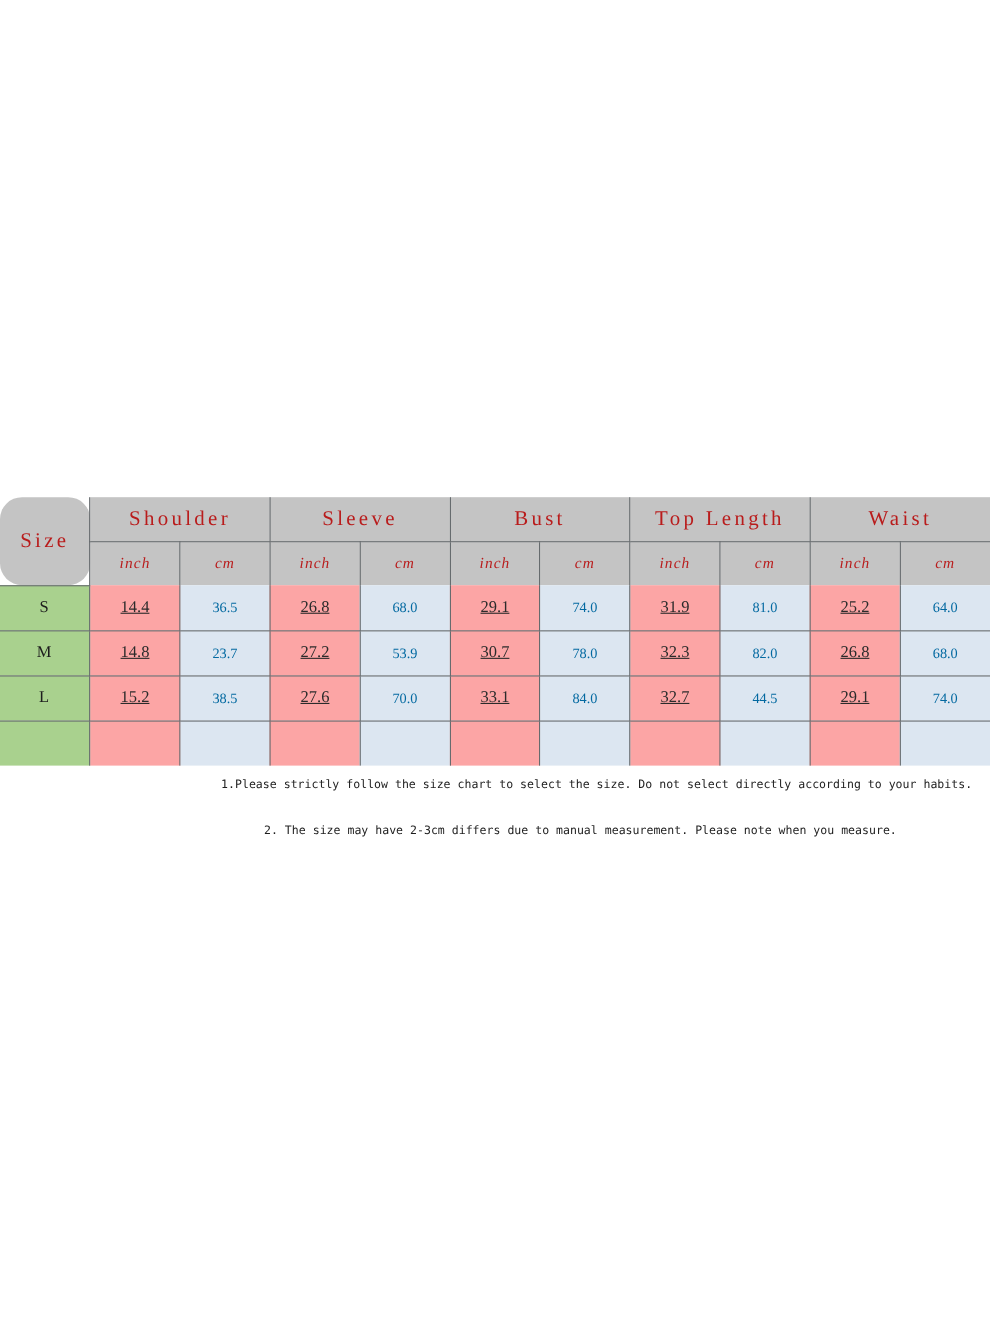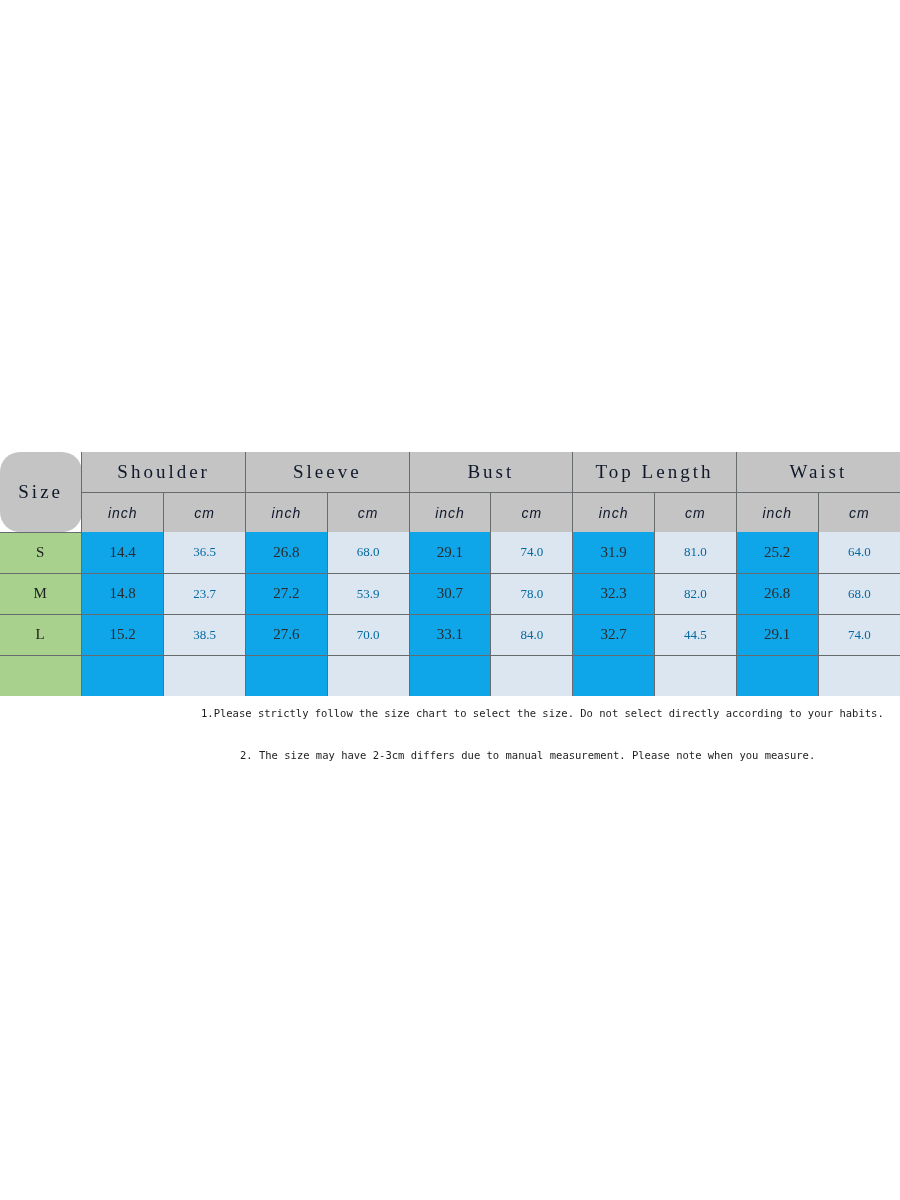--- a/index.html
+++ b/index.html
@@ -43,55 +43,56 @@
   table.size-chart tr > *:first-child { border-left: none; }
   table.size-chart tr > *:last-child  { border-right: none; }
   table.size-chart tr:first-child > * { border-top: none; }
   table.size-chart tr:last-child > *  { border-bottom: none; }
 
   
   .hdr-group,
   .hdr-size,
   .hdr-unit {
     background: #c4c4c4;
-    color: #0f172a;
+    color: #b91c1c;
   }
   .hdr-size {
     height: 79px;
     font-size: 19px;
     letter-spacing: 3px;
     font-family: "Liberation Serif", serif;
     border-radius: 20px;
   }
   .hdr-group {
     height: 40px;
     font-size: 19px;
     letter-spacing: 3px;
     font-family: "Liberation Serif", serif;
   }
   .hdr-unit {
     height: 39px;
     font-size: 14px;
     font-style: italic;
     letter-spacing: 1px;
-    font-family: Liberation Sans, sans-serif;
+    font-family: Liberation Serif, serif;
   }
 
   
   tbody tr { height: 41px; }
   td.size-cell {
     background: #a9d18e;
     font-size: 15px;
     color: #1d1d1d;
     letter-spacing: 1px;
   }
   td.val-inch {
-    background: #0ea5e9;
+    background: #fca5a5;
     font-size: 15px;
     color: #2b2b2b;
+    text-decoration: underline;
   }
   td.val-cm {
     background: #dce6f1;
     font-size: 13px;
     color: #0369a1;
   }
 
   
   #notes {
     position: absolute;

